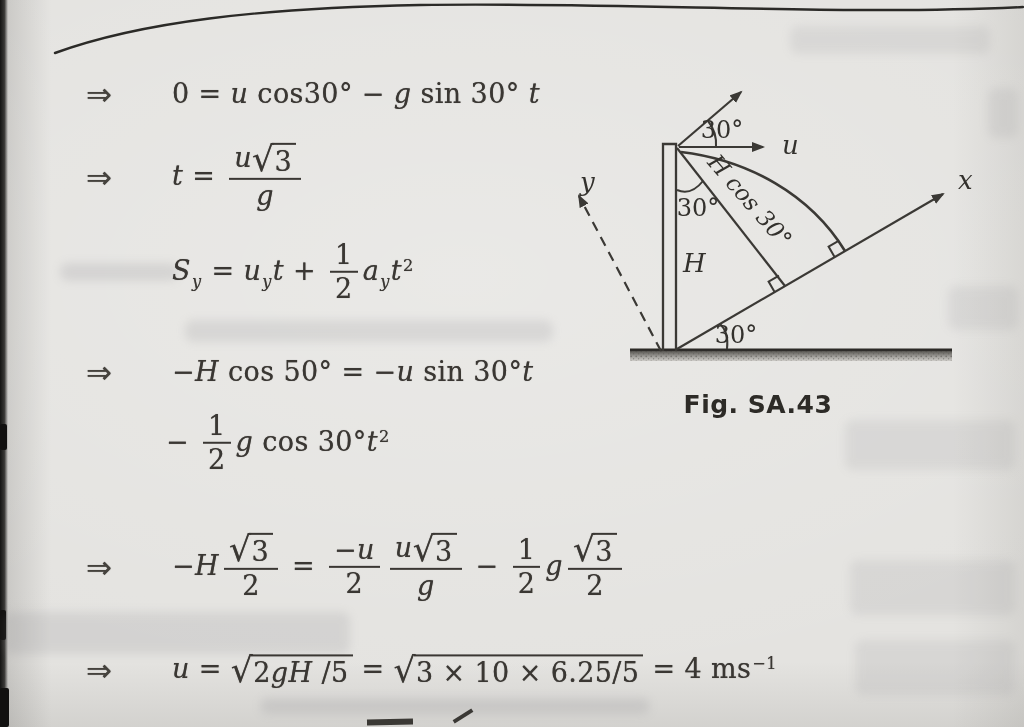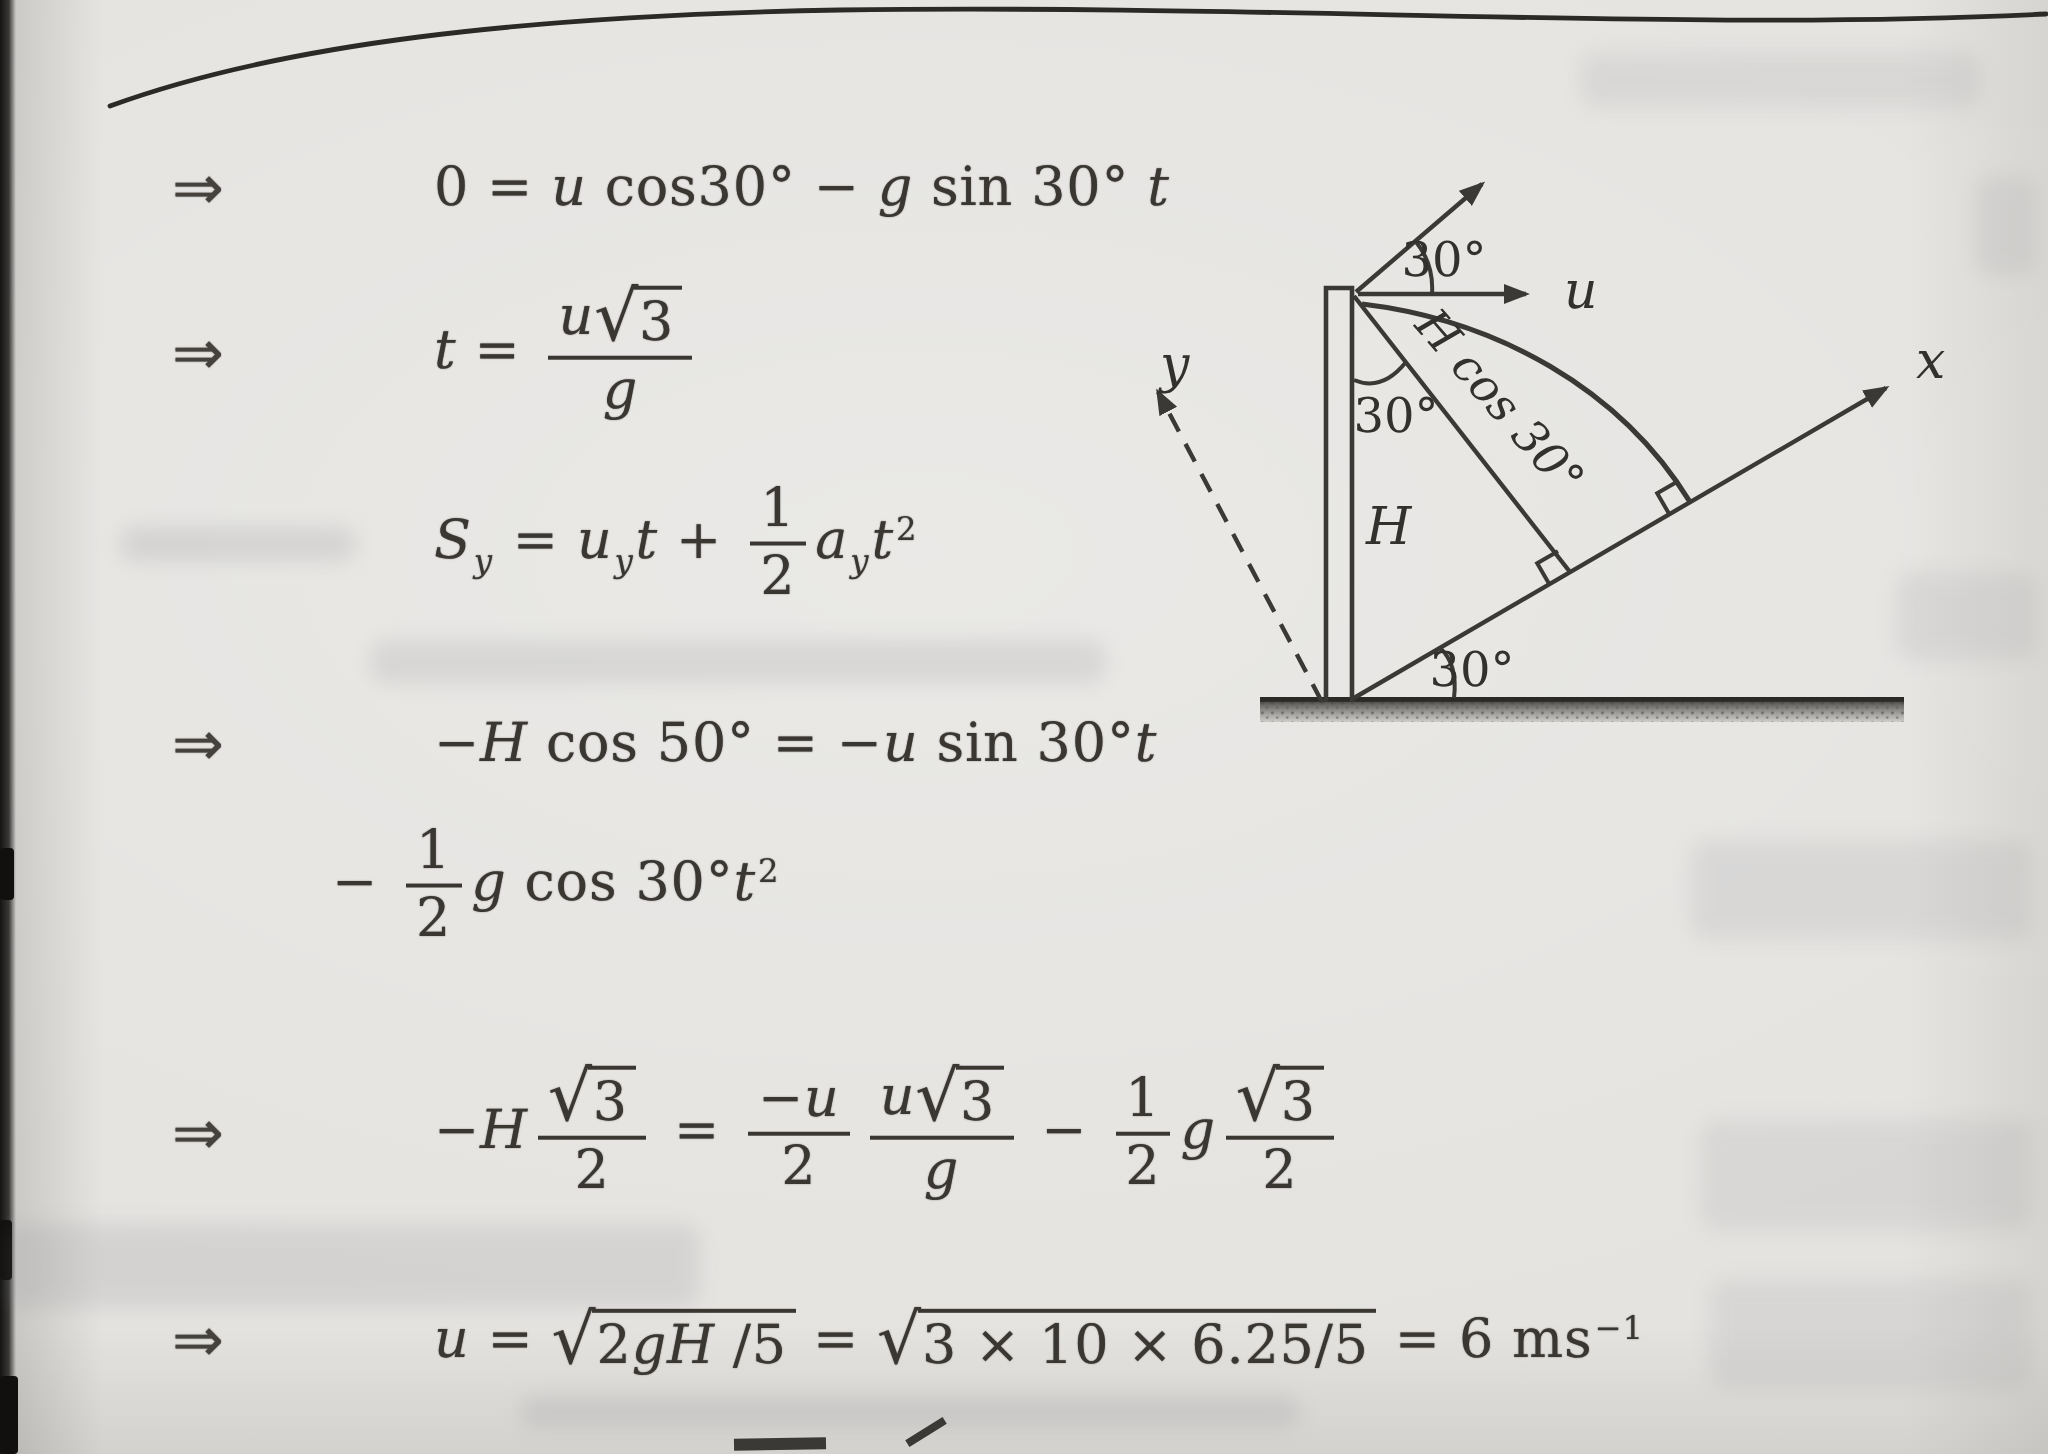--- a/index.html
+++ b/index.html
@@ -25,21 +25,21 @@
   .eqrow{
     position:absolute;left:86px;display:flex;align-items:center;
     transform:translateY(-50%);
     font-size:27px;line-height:1.2;letter-spacing:.4px;white-space:nowrap;
     text-shadow:0 0 .7px rgba(58,55,51,.75);
   }
   .lead{
     width:86px;flex:none;font-size:31px;
     font-family:"DejaVu Sans", sans-serif;color:#45423d;
   }
-  .math{white-space:nowrap;margin-left:45px;}
+  .math{white-space:nowrap;}
   .rm{font-style:normal;}
   .it{font-style:italic;}
   .sub2{font-size:.6em;font-style:italic;position:relative;top:.42em;margin:0 1px;}
   .sup2{font-size:.6em;position:relative;top:-.55em;margin:0 1px;}
   .frac{
     display:inline-flex;flex-direction:column;align-items:center;
     vertical-align:middle;margin:0 5px;line-height:1.12;text-align:center;
   }
   .num{display:block;border-bottom:2.2px solid #3a3733;padding:0 5px 1px;}
   .den{display:block;padding:1px 5px 0;}
@@ -139,21 +139,21 @@
           </span></span>
       </div>
       <div class="eqrow" style="top: 671px;">
         <span class="lead">⇒</span>
         <span class="math"><span class="it">u</span><span class="rm"> = </span><span class="sq">
             <span class="sq-rad">√</span>
             <span class="sq-body"><span class="rm">2</span><span class="it">gH</span><span class="rm"> /5</span></span>
           </span><span class="rm"> = </span><span class="sq">
             <span class="sq-rad">√</span>
             <span class="sq-body"><span class="rm">3 × 10 × 6.25/5</span></span>
-          </span><span class="rm"> = 6 ms</span><span class="sup2">−1</span></span>
+          </span><span class="rm"> = 4 ms</span><span class="sup2">−1</span></span>
       </div>
     </div>
 
   <svg class="overlay" width="1024" height="727" viewBox="0 0 1024 727">
     <defs>
       <marker id="ah" markerUnits="userSpaceOnUse" markerWidth="16" markerHeight="12" refX="11" refY="5" orient="auto">
         <path d="M0,0 L13,5 L0,10 Z" fill="#3b3935"></path>
       </marker>
       <linearGradient id="gg" x1="0" y1="0" x2="0" y2="1">
         <stop offset="0" stop-color="#34322e"></stop>
@@ -201,17 +201,18 @@
       <text x="698" y="216" font-size="24" text-anchor="middle">30°</text>
       <text x="736" y="343" font-size="24" text-anchor="middle">30°</text>
       <text x="782" y="154" font-size="26" font-style="italic">u</text>
       <text x="958" y="189" font-size="26" font-style="italic">x</text>
       <text x="580" y="191" font-size="26" font-style="italic">y</text>
       <text x="683" y="272" font-size="26" font-style="italic">H</text>
       <text x="744" y="206" font-size="23" font-style="italic" text-anchor="middle" transform="rotate(49 744 206)">H cos 30°</text>
     </g>
   </svg>
 
+  <div class="fig-caption">Fig. SA.43</div>
 
   <div class="frag" style="left:367px;top:719px;width:46px;height:6px;transform:rotate(-1deg);"></div>
   <div class="frag" style="left:452px;top:714px;width:22px;height:4px;transform:rotate(-32deg);"></div>
 
 </div>
 
 </body></html>

